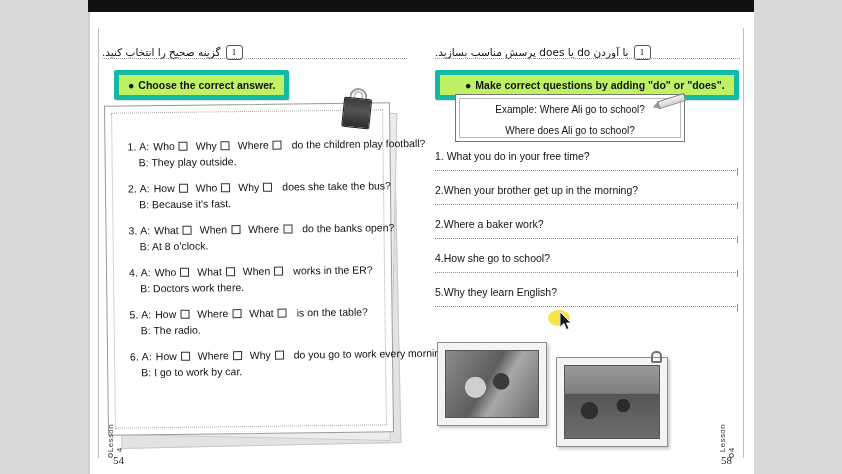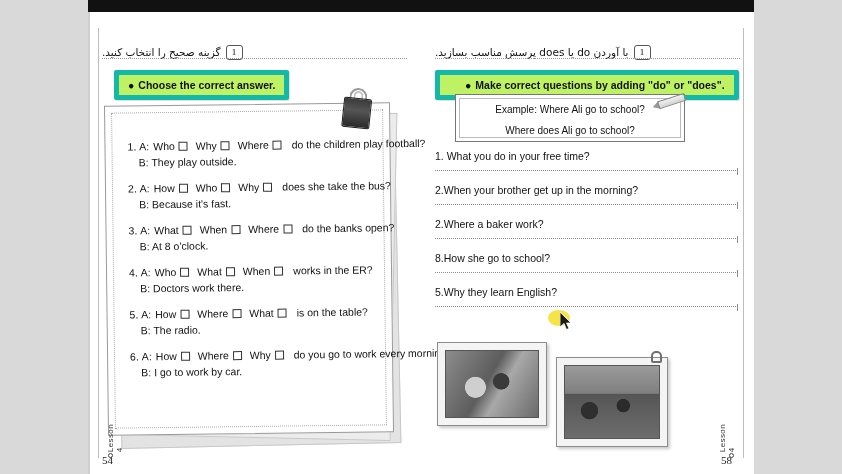--- a/index.html
+++ b/index.html
@@ -235,21 +235,21 @@
   }
 
   
   .footer {
     position: absolute; bottom: 8px; left: 14px; right: 14px; height: 26px;
   }
   .page-num {
     position: absolute; bottom: 0; font-size: 11px; color: #222;
     font-family: "Liberation Serif", serif;
   }
-  .pn-left { left: 0; text-align: center; }
+  .pn-left { left: 11px; text-align: center; }
   .pn-right { right: 8px; }
   .lesson-tag {
     position: absolute; bottom: 14px;
     font-size: 8px; color: #333;
     writing-mode: vertical-rl;
     transform: rotate(180deg);
     letter-spacing: 0.4px;
     font-family: "Liberation Sans", sans-serif;
   }
   .lt-left { left: 4px; }
@@ -500,21 +500,21 @@
           </div>
           <div class="fill-item">
             <div class="fill-q">2.When your brother get up in the morning?</div>
             <div class="fill-rule"></div>
           </div>
           <div class="fill-item">
             <div class="fill-q">2.Where a baker work?</div>
             <div class="fill-rule"></div>
           </div>
           <div class="fill-item">
-            <div class="fill-q">8.How she go to school?</div>
+            <div class="fill-q">4.How she go to school?</div>
             <div class="fill-rule"></div>
           </div>
           <div class="fill-item">
             <div class="fill-q">5.Why they learn English?</div>
             <div class="fill-rule"></div>
           </div>
         </div>
 
         <div class="photo ph1">
           <div class="photo-inner"></div>

